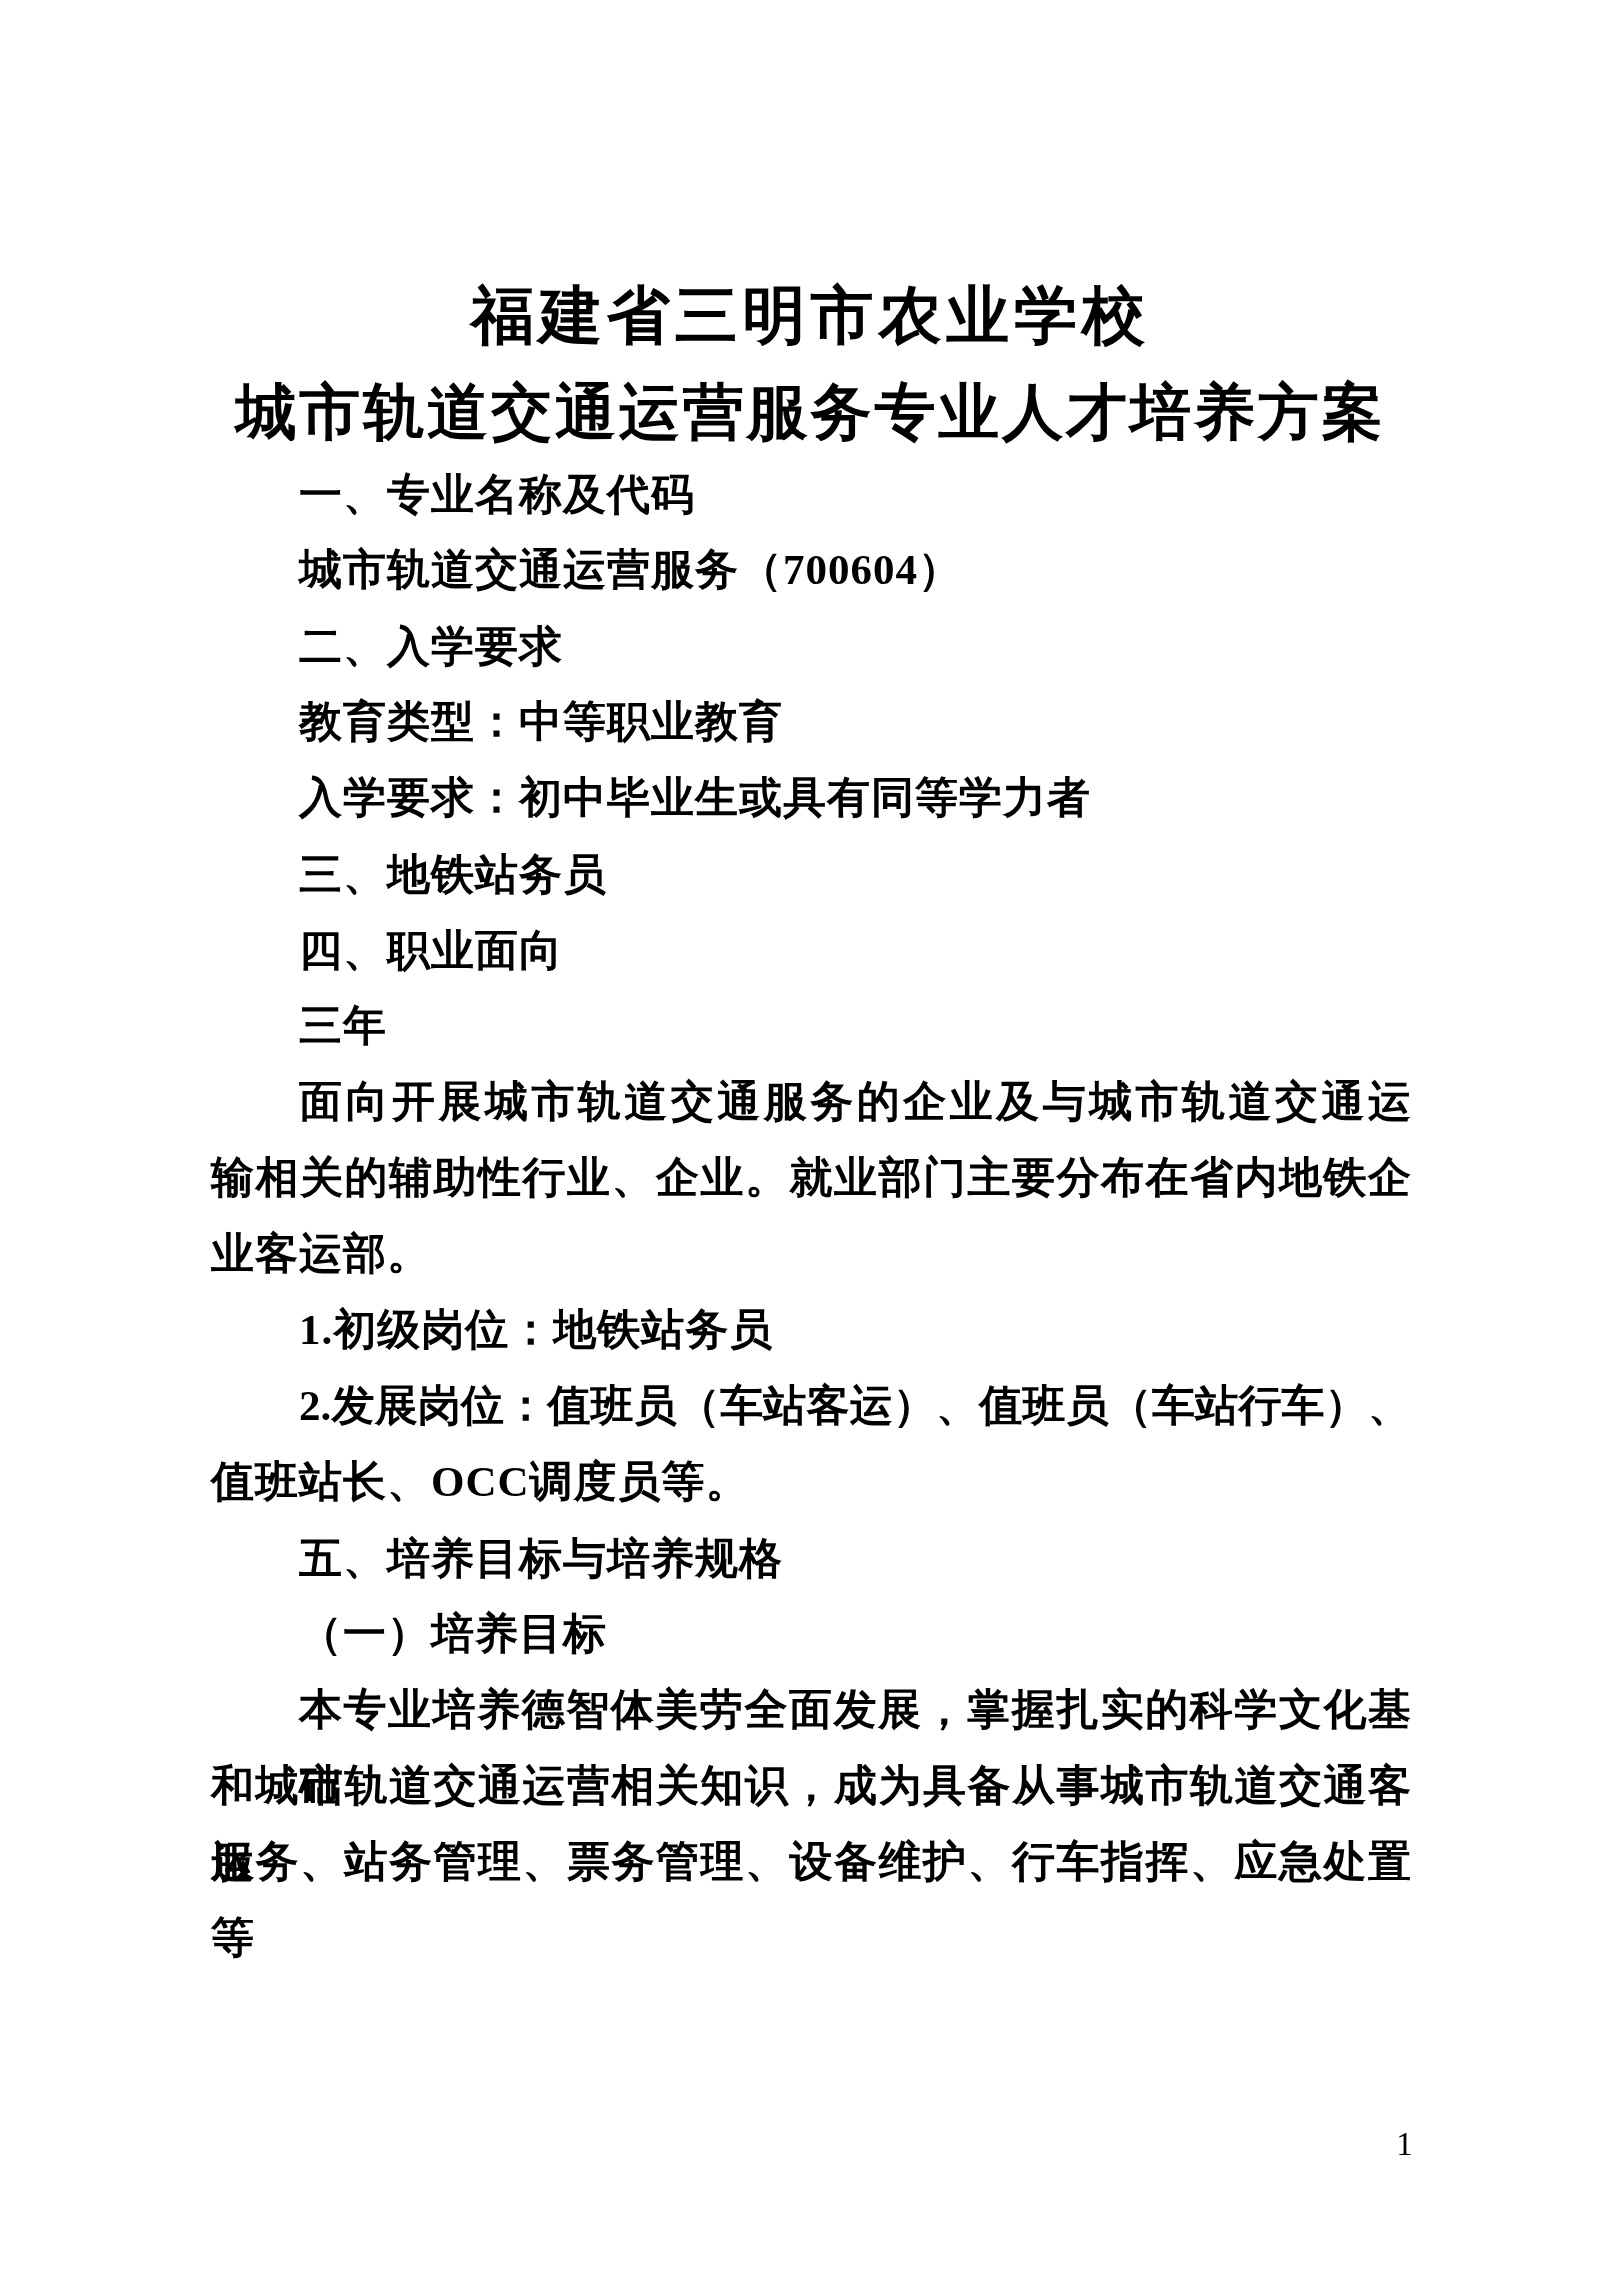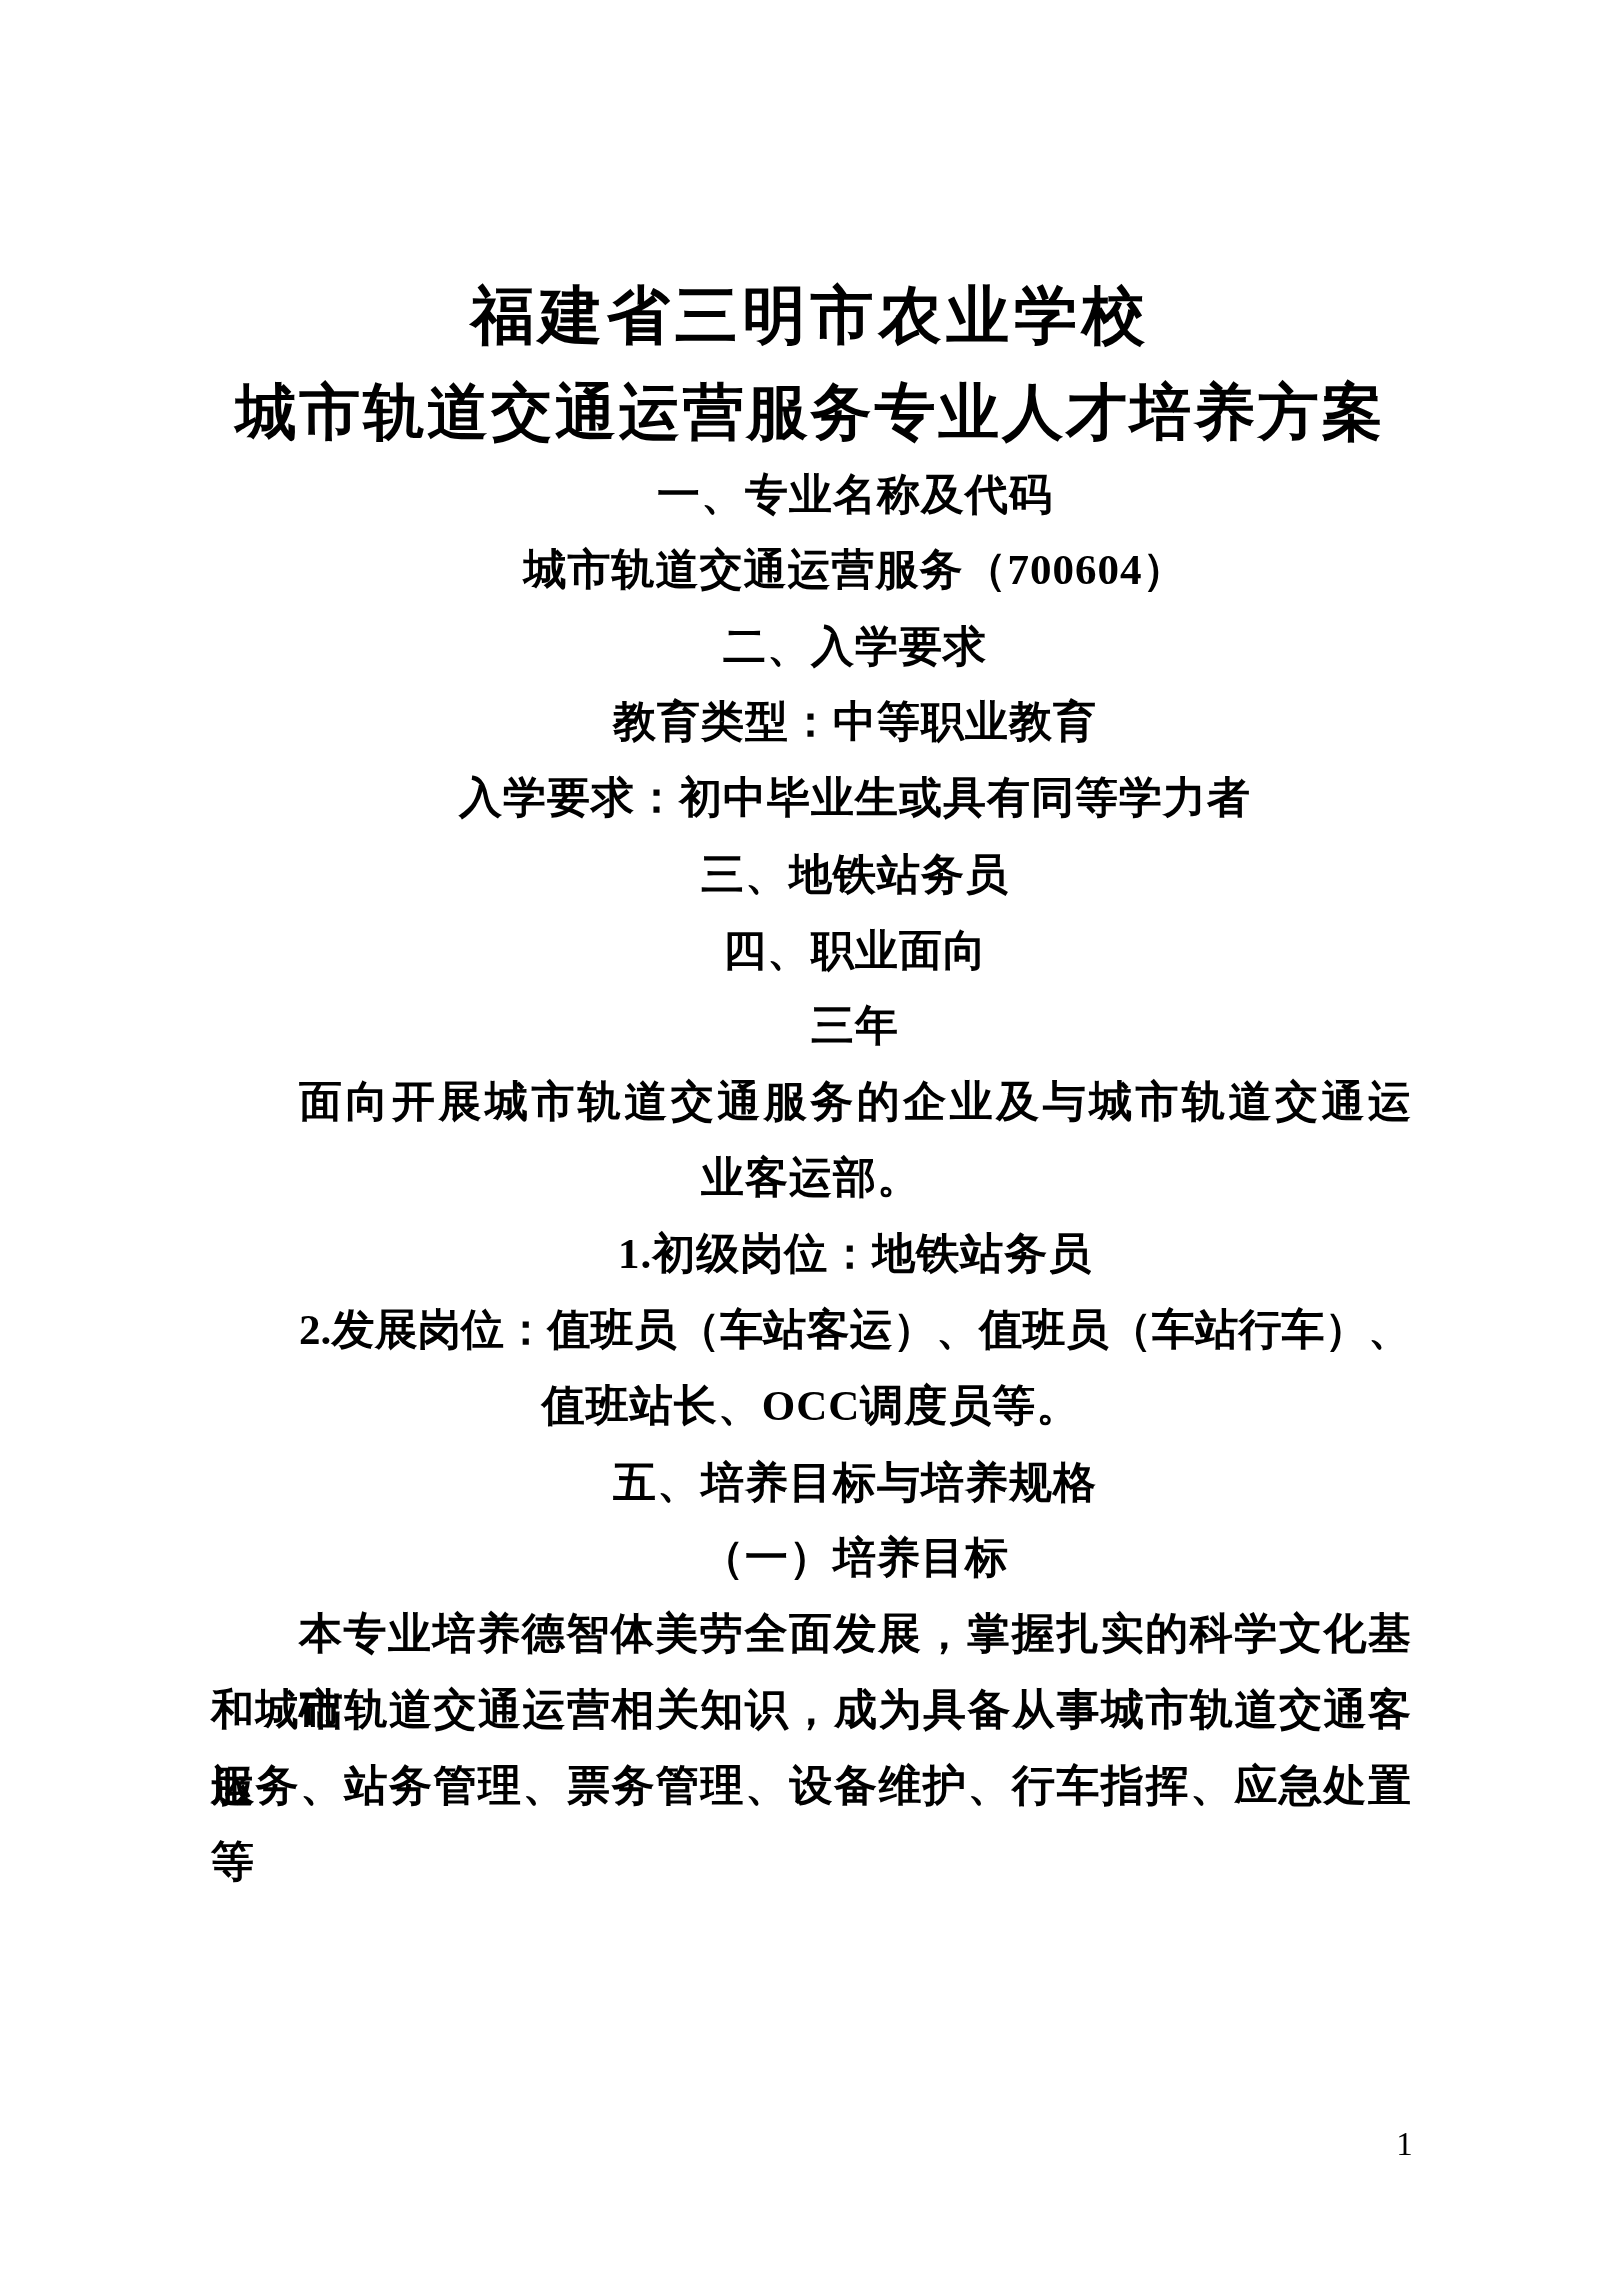--- a/index.html
+++ b/index.html
@@ -44,21 +44,20 @@
     top: 456px;
     left: 211px;
     width: 1200px;
   }
   .line {
     height: 76px;
     line-height: 76px;
     font-size: 43px;
     letter-spacing: 1px;
     white-space: nowrap;
-    text-align: center;
   }
   .heading {
     font-family: "Liberation Sans", "DejaVu Sans", sans-serif;
     font-weight: bold;
     padding-left: 88px;
   }
   .body {
     font-family: "Liberation Serif", "DejaVu Serif", serif;
     font-weight: bold;
   }
@@ -98,20 +97,21 @@
   <div class="doc-body" id="doc-body">
       <div class="line heading">一、专业名称及代码</div>
       <div class="line body indent">城市轨道交通运营服务（700604）</div>
       <div class="line heading">二、入学要求</div>
       <div class="line body indent">教育类型：中等职业教育</div>
       <div class="line body indent">入学要求：初中毕业生或具有同等学力者</div>
       <div class="line heading">三、地铁站务员</div>
       <div class="line heading">四、职业面向</div>
       <div class="line body indent">三年</div>
       <div class="line body indent justify">面向开展城市轨道交通服务的企业及与城市轨道交通运</div>
+      <div class="line body justify">输相关的辅助性行业、企业。就业部门主要分布在省内地铁企</div>
       <div class="line body">业客运部。</div>
       <div class="line body indent">1.初级岗位：地铁站务员</div>
       <div class="line body indent justify">2.发展岗位：值班员（车站客运）、值班员（车站行车）、</div>
       <div class="line body">值班站长、OCC调度员等。</div>
       <div class="line heading">五、培养目标与培养规格</div>
       <div class="line body indent">（一）培养目标</div>
       <div class="line body indent justify">本专业培养德智体美劳全面发展，掌握扎实的科学文化基础</div>
       <div class="line body justify">和城市轨道交通运营相关知识，成为具备从事城市轨道交通客运</div>
       <div class="line body justify">服务、站务管理、票务管理、设备维护、行车指挥、应急处置等</div>
     </div>

